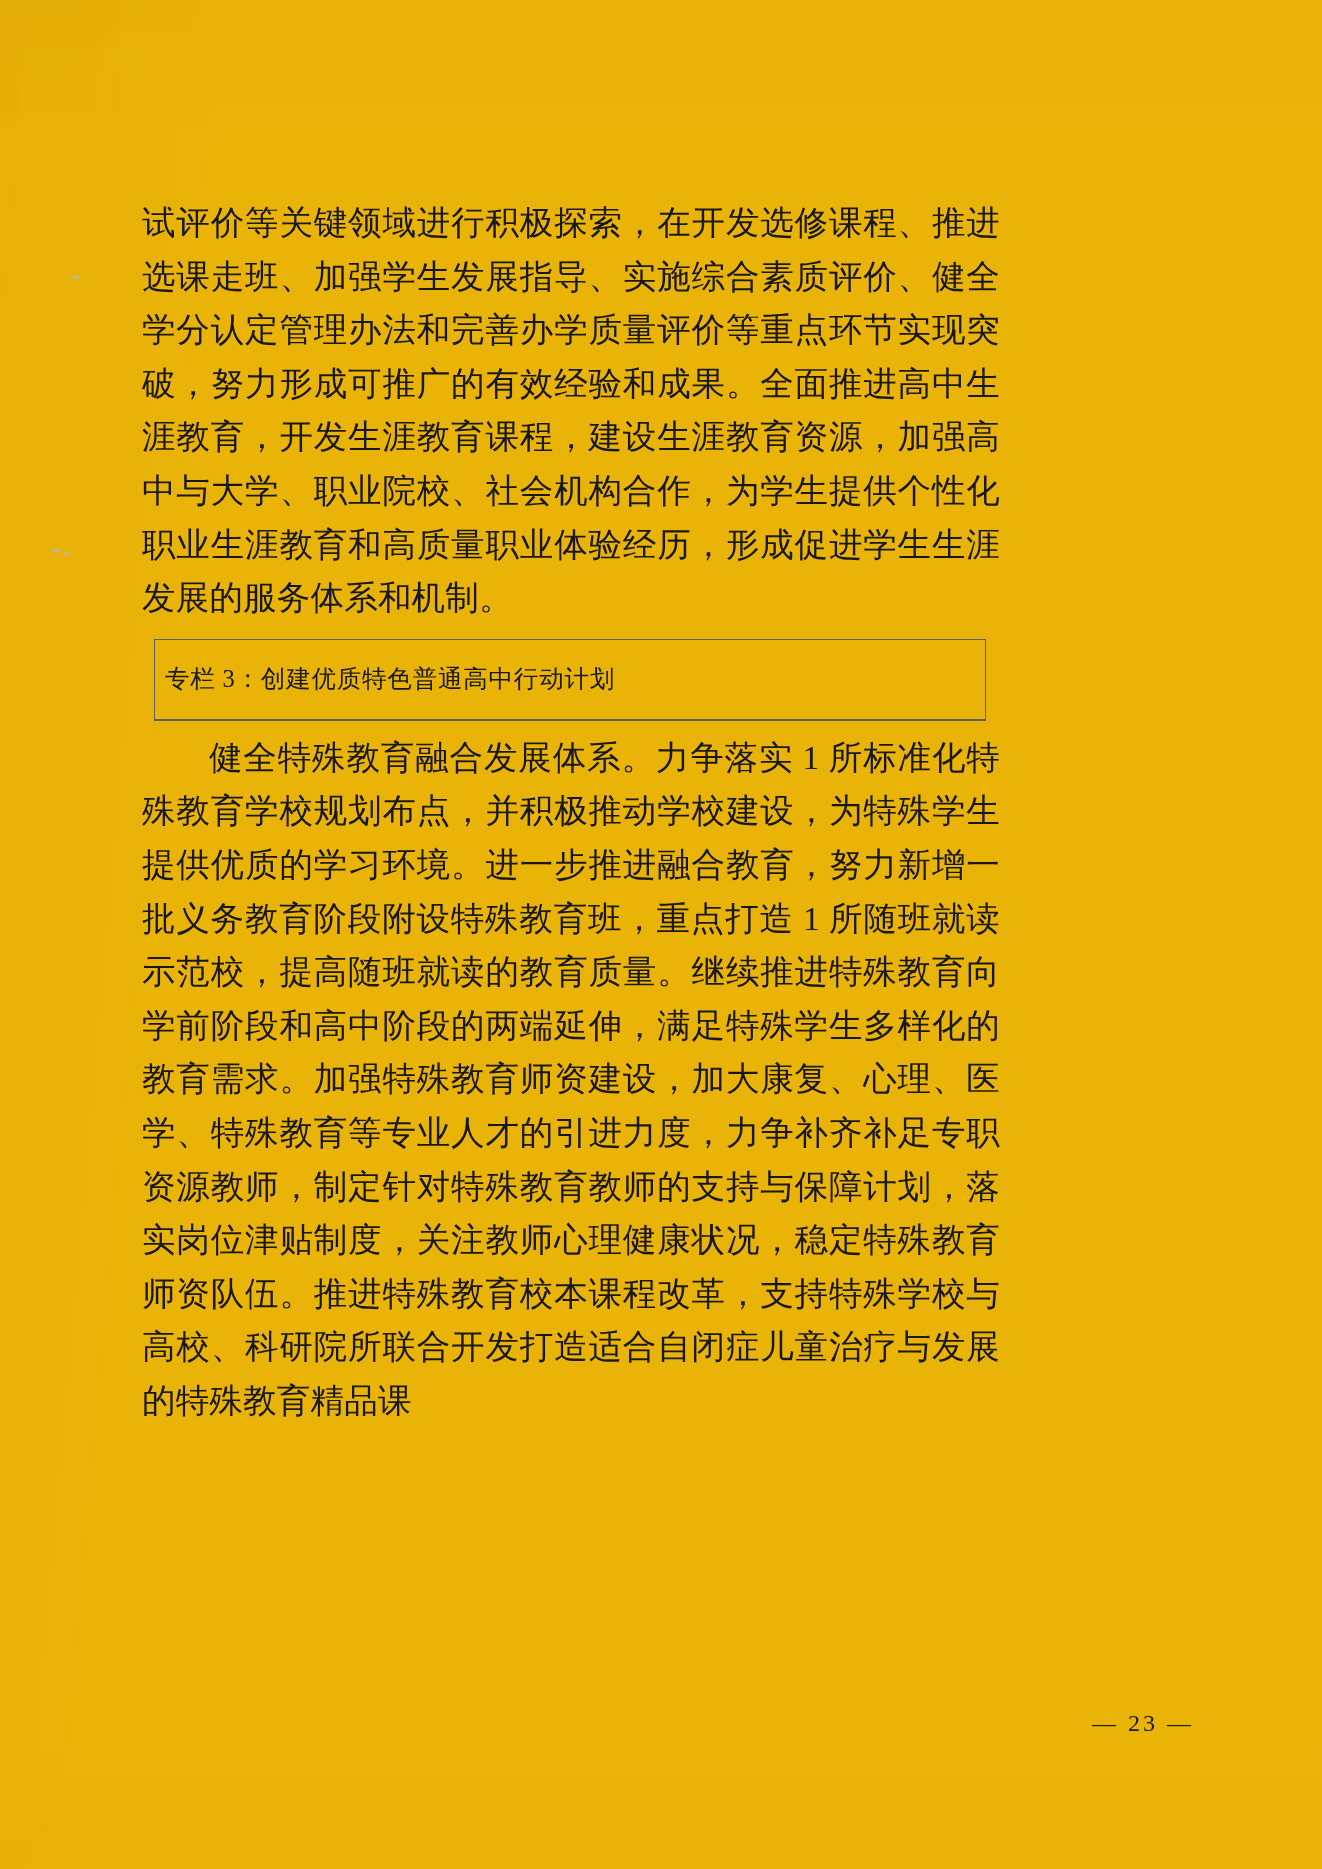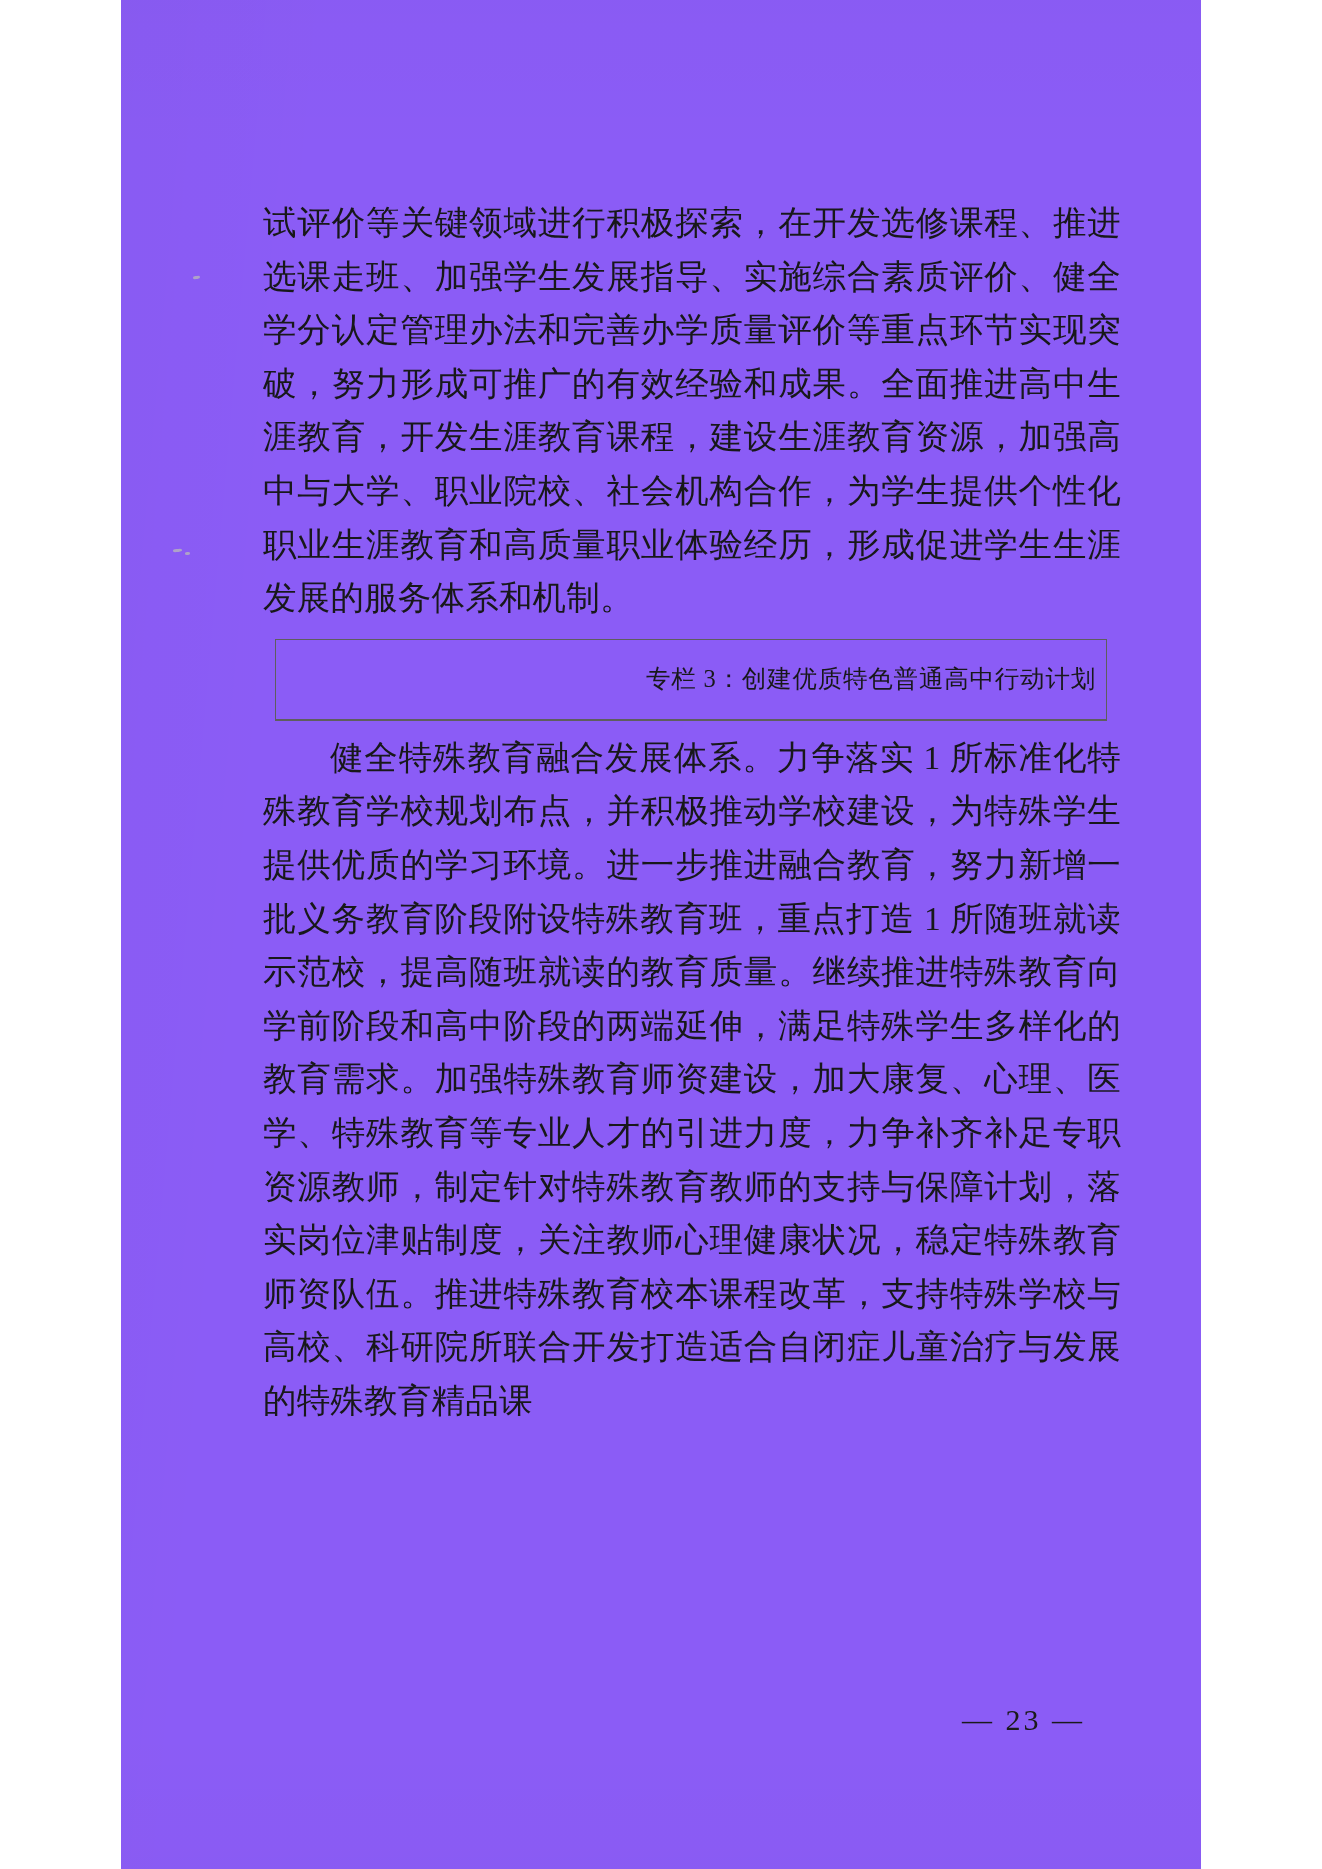--- a/index.html
+++ b/index.html
@@ -6,24 +6,24 @@
     margin: 0;
     padding: 0;
     background: #ffffff;
   }
   body {
     font-family: "Liberation Serif", "DejaVu Serif", serif;
   }
 
   .page {
     position: relative;
-    width: 1080px;
+    width: 1322px;
     height: 1869px;
     margin: 0 auto;
-    background: #8b5cf6;
+    background: #eab308;
     overflow: hidden;
   }
 
   
   .paper-tint {
     position: absolute;
     inset: 0;
     background:
       linear-gradient(95deg, rgba(0,0,0,0.014) 0%, rgba(0,0,0,0) 18%),
       linear-gradient(180deg, rgba(0,0,0,0.012) 0%, rgba(0,0,0,0) 9%, rgba(0,0,0,0) 92%, rgba(0,0,0,0.012) 100%);
@@ -65,21 +65,21 @@
   .feature-box {
     margin: 14px 0 10px 12px;
     width: 832px;
     border: 1.6px solid #5e5e5e;
     background: transparent;
     box-sizing: border-box;
   }
   .feature-box-title-row {
     border-bottom: 1.6px solid #5e5e5e;
     padding: 23px 10px 24px 10px;
-    text-align: right;
+    text-align: left;
   }
   .feature-box-title {
     font-size: 24.5px;
     line-height: 32px;
     color: #18181a;
     letter-spacing: 0.8px;
     display: inline-block;
   }
   .feature-box-body {
     padding: 11px 14px 12px 14px;
@@ -91,23 +91,23 @@
     text-align: justify;
     text-justify: inter-ideograph;
     text-indent: 2em;
     letter-spacing: 0.15px;
     margin: 0;
   }
 
   
   .page-number {
     position: absolute;
-    right: 116px;
+    right: 128px;
     bottom: 132px;
-    font-size: 30px;
+    font-size: 24px;
     letter-spacing: 3px;
     color: #1a1a1a;
   }
 </style>
 </head>
 <body>
 
 <div class="page">
 
   <div class="paper-tint"></div>

